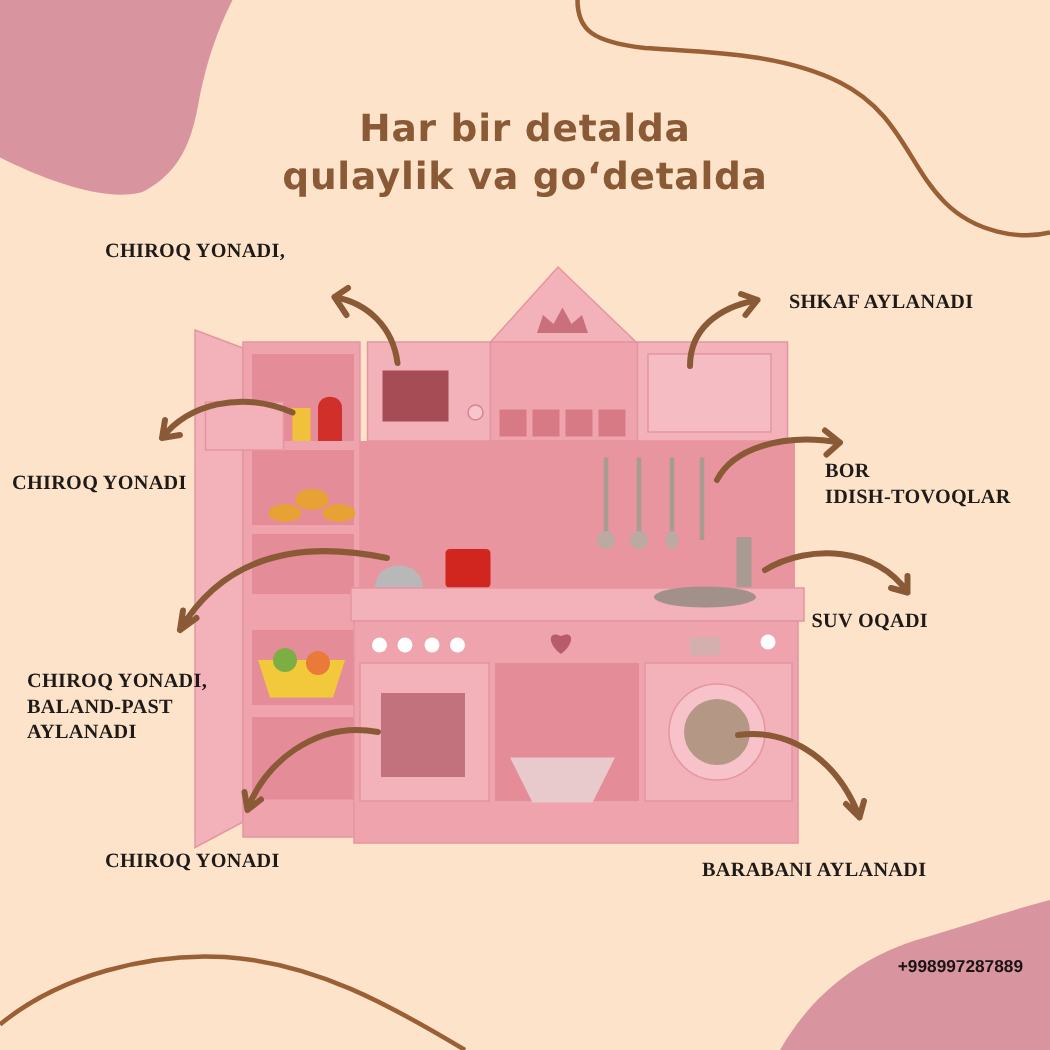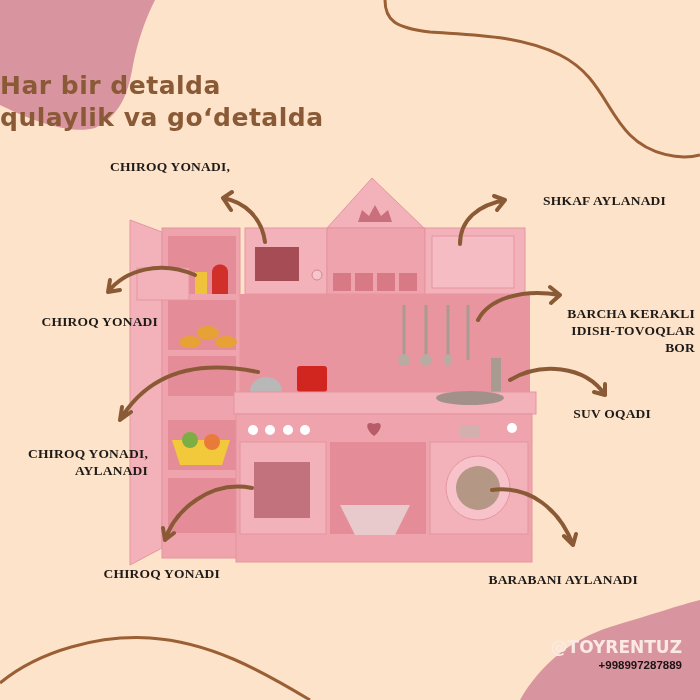--- a/index.html
+++ b/index.html
@@ -1,19 +1,19 @@
 <!DOCTYPE html>
 <html><head>
 <meta charset="utf-8">
 <style>
   html, body { margin: 0; padding: 0; }
   body { width: 700px; height: 700px; overflow: hidden; background: #fde3c9; position: relative; font-family: "DejaVu Serif", serif; }
   .bg-svg { position: absolute; left: 0; top: 0; width: 700px; height: 700px; }
-  .title { position: absolute; left: 0; width: 700px; top: 70px; color: #8a5a36; font-family: "DejaVu Sans", sans-serif; font-weight: bold; font-size: 25px; line-height: 32px; letter-spacing: 0.5px; }
-  .label { position: absolute; color: #1d1a18; font-family: "Liberation Serif", serif; font-weight: bold; font-size: 13.5px; line-height: 17px; text-align: right; letter-spacing: 0.2px; }
+  .title { position: absolute; left: 0; width: 700px; top: 70px; text-align: center; color: #8a5a36; font-family: "DejaVu Sans", sans-serif; font-weight: bold; font-size: 25px; line-height: 32px; letter-spacing: 0.5px; }
+  .label { position: absolute; color: #1d1a18; font-family: "Liberation Serif", serif; font-weight: bold; font-size: 13.5px; line-height: 17px; text-align: left; letter-spacing: 0.2px; }
   .brand { position: absolute; right: 18px; top: 637px; text-align: right; }
   .brand .handle { color: #fbe9e3; font-family: "DejaVu Sans", sans-serif; font-weight: bold; font-size: 17px; }
   .brand .phone { color: #1b1414; font-family: "Liberation Sans", sans-serif; font-weight: bold; font-size: 11.5px; margin-top: 2px; }
   .kitchen { position: absolute; left: 0; top: 0; width: 700px; height: 700px; }
 </style>
 </head>
 <body>
 
 <svg class="bg-svg" viewBox="0 0 700 700">
   <path d="M0,0 L155,0 C145,20 138,40 133,65 C128,95 120,115 95,128 C70,135 30,120 0,105 Z" fill="#d9959f"></path>
@@ -111,34 +111,33 @@
 <div class="label" style="left:70px; top:158px; width:160px;">
   <div>CHIROQ YONADI,</div>
 </div>
 <div class="label" style="left:526px; top:192px; width:140px;">
   <div>SHKAF AYLANADI</div>
 </div>
 <div class="label" style="left:8px; top:313px; width:150px;">
   <div>CHIROQ YONADI</div>
 </div>
 <div class="label" style="left:550px; top:305px; width:145px;">
-  <div>BARCHA KERAKLI</div>
+  <div>BOR</div>
   <div>IDISH-TOVOQLAR</div>
-  <div>BOR</div>
 </div>
 <div class="label" style="left:541px; top:405px; width:110px;">
   <div>SUV OQADI</div>
 </div>
 <div class="label" style="left:18px; top:445px; width:130px;">
   <div>CHIROQ YONADI,</div>
+  <div>BALAND-PAST</div>
   <div>AYLANADI</div>
 </div>
 <div class="label" style="left:70px; top:565px; width:150px;">
   <div>CHIROQ YONADI</div>
 </div>
 <div class="label" style="left:468px; top:571px; width:170px;">
   <div>BARABANI AYLANADI</div>
 </div>
 
 <div class="brand">
-  <div class="handle">@TOYRENTUZ</div>
   <div class="phone">+998997287889</div>
 </div>
 
 </body></html>

